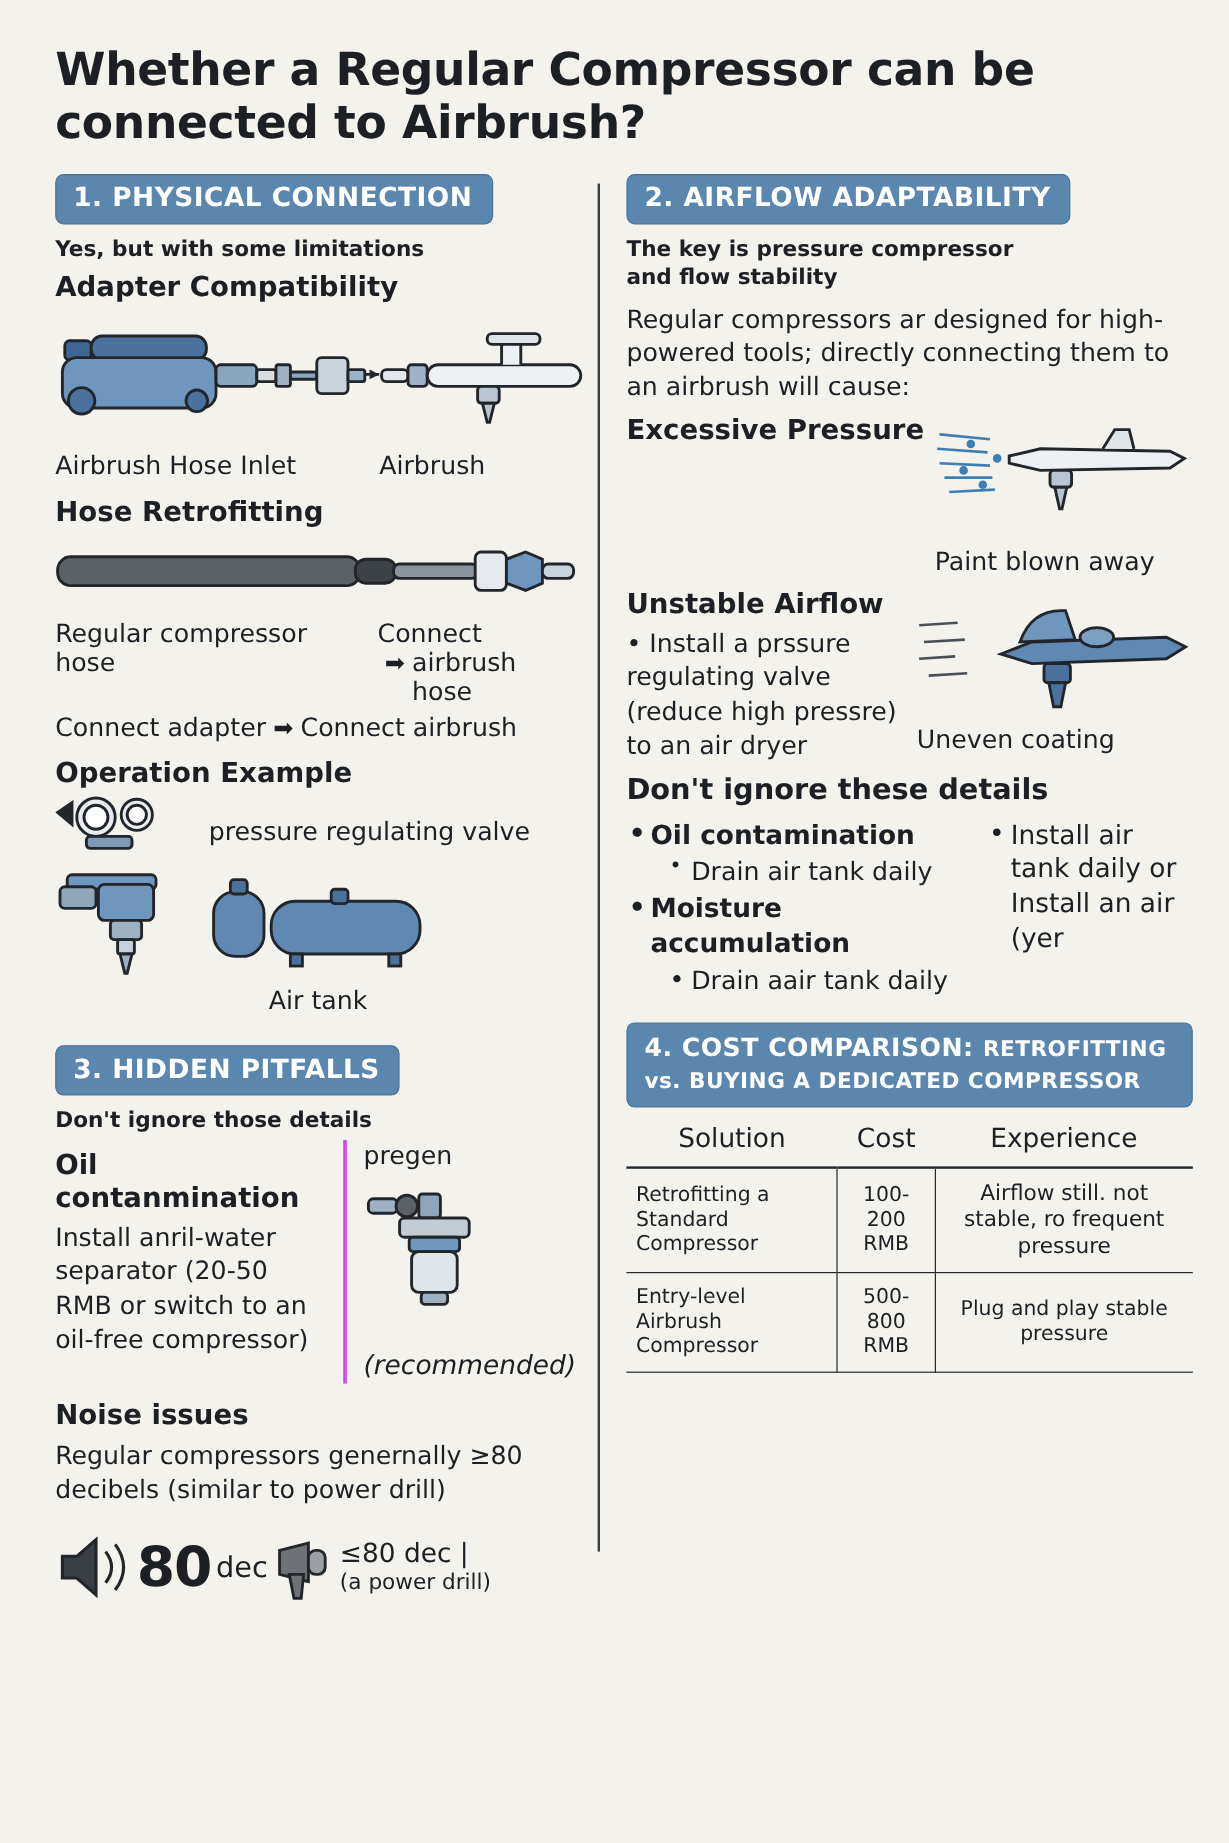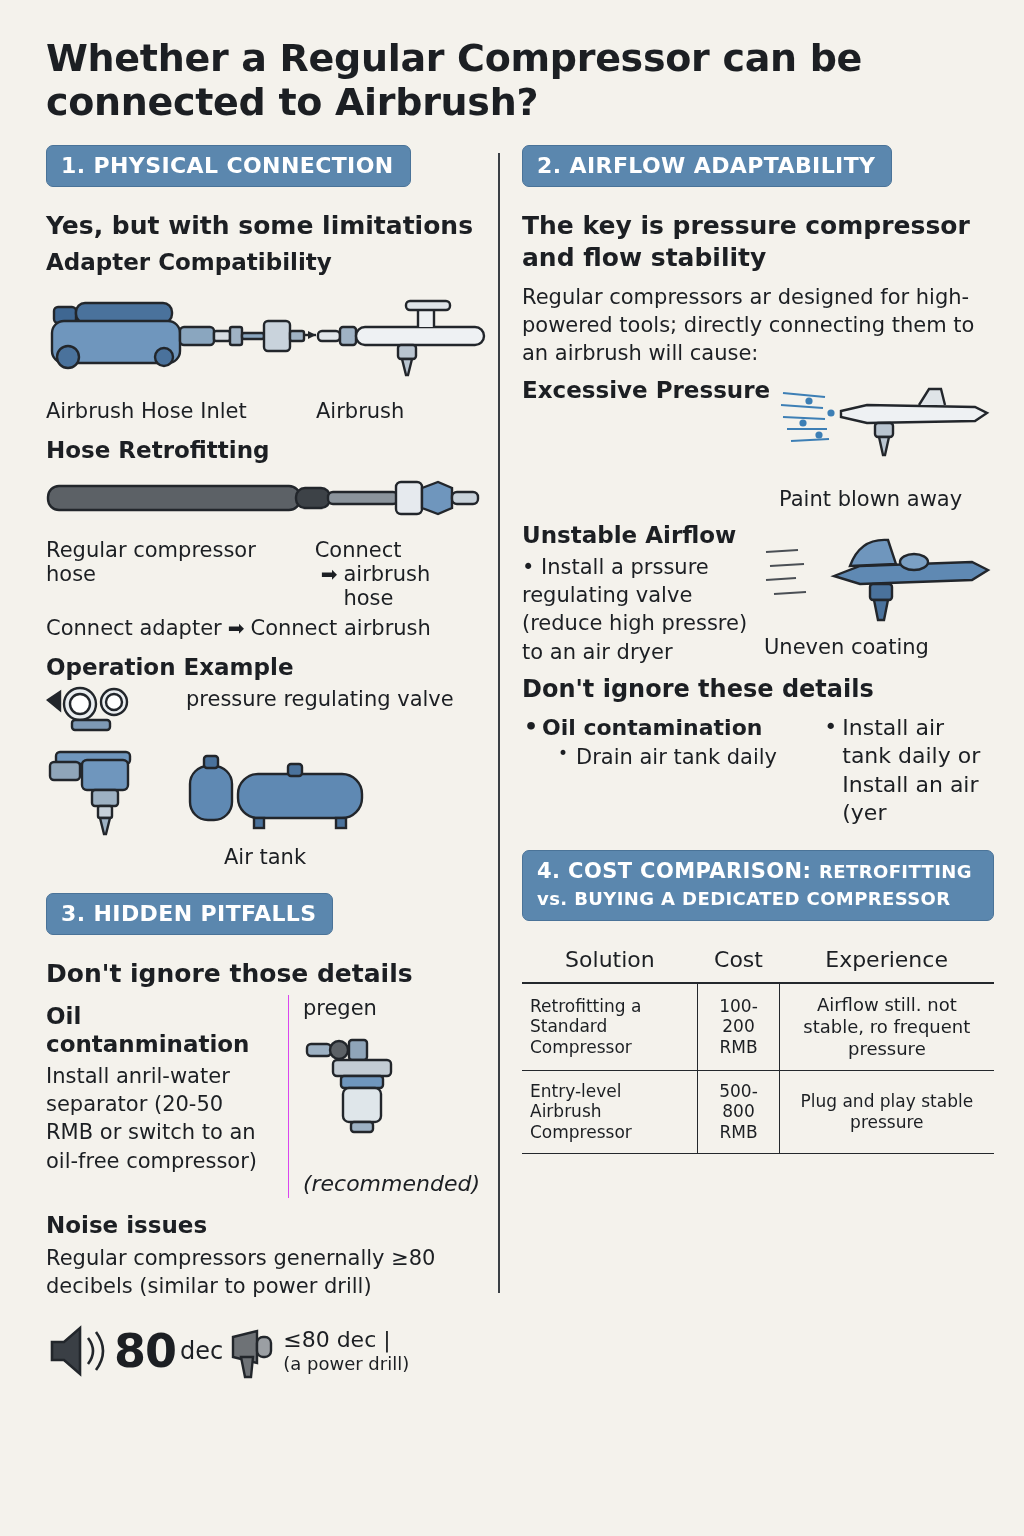--- a/index.html
+++ b/index.html
@@ -55,32 +55,32 @@
     display: inline-block;
     background: #5b87ae;
     color: #ffffff;
     font-weight: bold;
     font-size: 22px;
     letter-spacing: 0.4px;
     padding: 7px 16px 8px 14px;
     border-radius: 7px;
     border: 1px solid #4a7losing;
     border: 1px solid #4a7398;
-    margin-bottom: 20px;
+    margin-bottom: 6px;
   }
   .sec-badge.wide {
     display: block;
     font-size: 21px;
     line-height: 1.28;
   }
   .sec-badge .small {
     font-size: 18px;
   }
   h2.sub {
-    font-size: 25px;
+    font-size: 18px;
     font-weight: bold;
     margin: 4px 0 6px 0;
     line-height: 1.2;
   }
   h3.sub2 {
     font-size: 23px;
     font-weight: bold;
     margin: 14px 0 4px 0;
     line-height: 1.2;
   }
@@ -174,42 +174,42 @@
     padding: 10px 8px;
     vertical-align: middle;
     border-bottom: 1px solid #24282c;
     border-right: 1px solid #24282c;
   }
   table.cost td:last-child { border-right: none; text-align: center; }
   table.cost td.c { text-align: center; }
   table.cost td.small { font-size: 18px; }
   .arrow { font-size: 20px; padding: 0 6px; }
   .fig { margin: 6px 0 2px 0; }
-  .figrow { display: flex; gap: 20px; }
+  .figrow { display: flex; align-items: center; gap: 8px; }
   .lbl-row {
     display: flex;
     font-size: 21px;
     margin-top: 4px;
   }
   .spk-row {
     display: flex;
     align-items: center;
     gap: 4px;
     margin-top: 20px;
   }
   .db-num { font-size: 46px; font-weight: bold; letter-spacing: -1px; }
   .db-unit { font-size: 24px; }
   .db-right { font-size: 22px; line-height: 1.1; }
   .db-sub { font-size: 18px; }
   .rec { font-size: 22px; margin-top: 20px; font-style: italic; }
   .twocol-pit { display: flex; gap: 14px; }
   .twocol-pit .c1 { width: 292px; }
   .twocol-pit .c2 { width: 180px; font-size: 21px; line-height: 1.3; }
   .thin-sep {
-    border-left: 1px solid #d946ef;
+    border-left: 3px solid #d946ef;
     padding-left: 14px;
   }
 </style>
 </head>
 <body>
 
 <div class="page">
 
   <h1 class="title">Whether a Regular Compressor can be connected to Airbrush?</h1>
 
@@ -457,20 +457,26 @@
 
       <div class="twocol-pit">
         <div style="width:300px">
           <ul class="bl">
             <li>
               <span>Oil contamination</span>
               <ul>
                 <li class="drop">Drain air tank daily</li>
               </ul>
             </li>
+            <li>
+              <span>Moisture accumulation</span>
+              <ul>
+                <li>Drain aair tank daily</li>
+              </ul>
+            </li>
           </ul>
         </div>
         <div style="width:180px">
           <ul class="bl">
             <li style="font-weight:normal">Install air tank daily or Install an air (yer</li>
           </ul>
         </div>
       </div>
 
       <div style="height:18px"></div>

